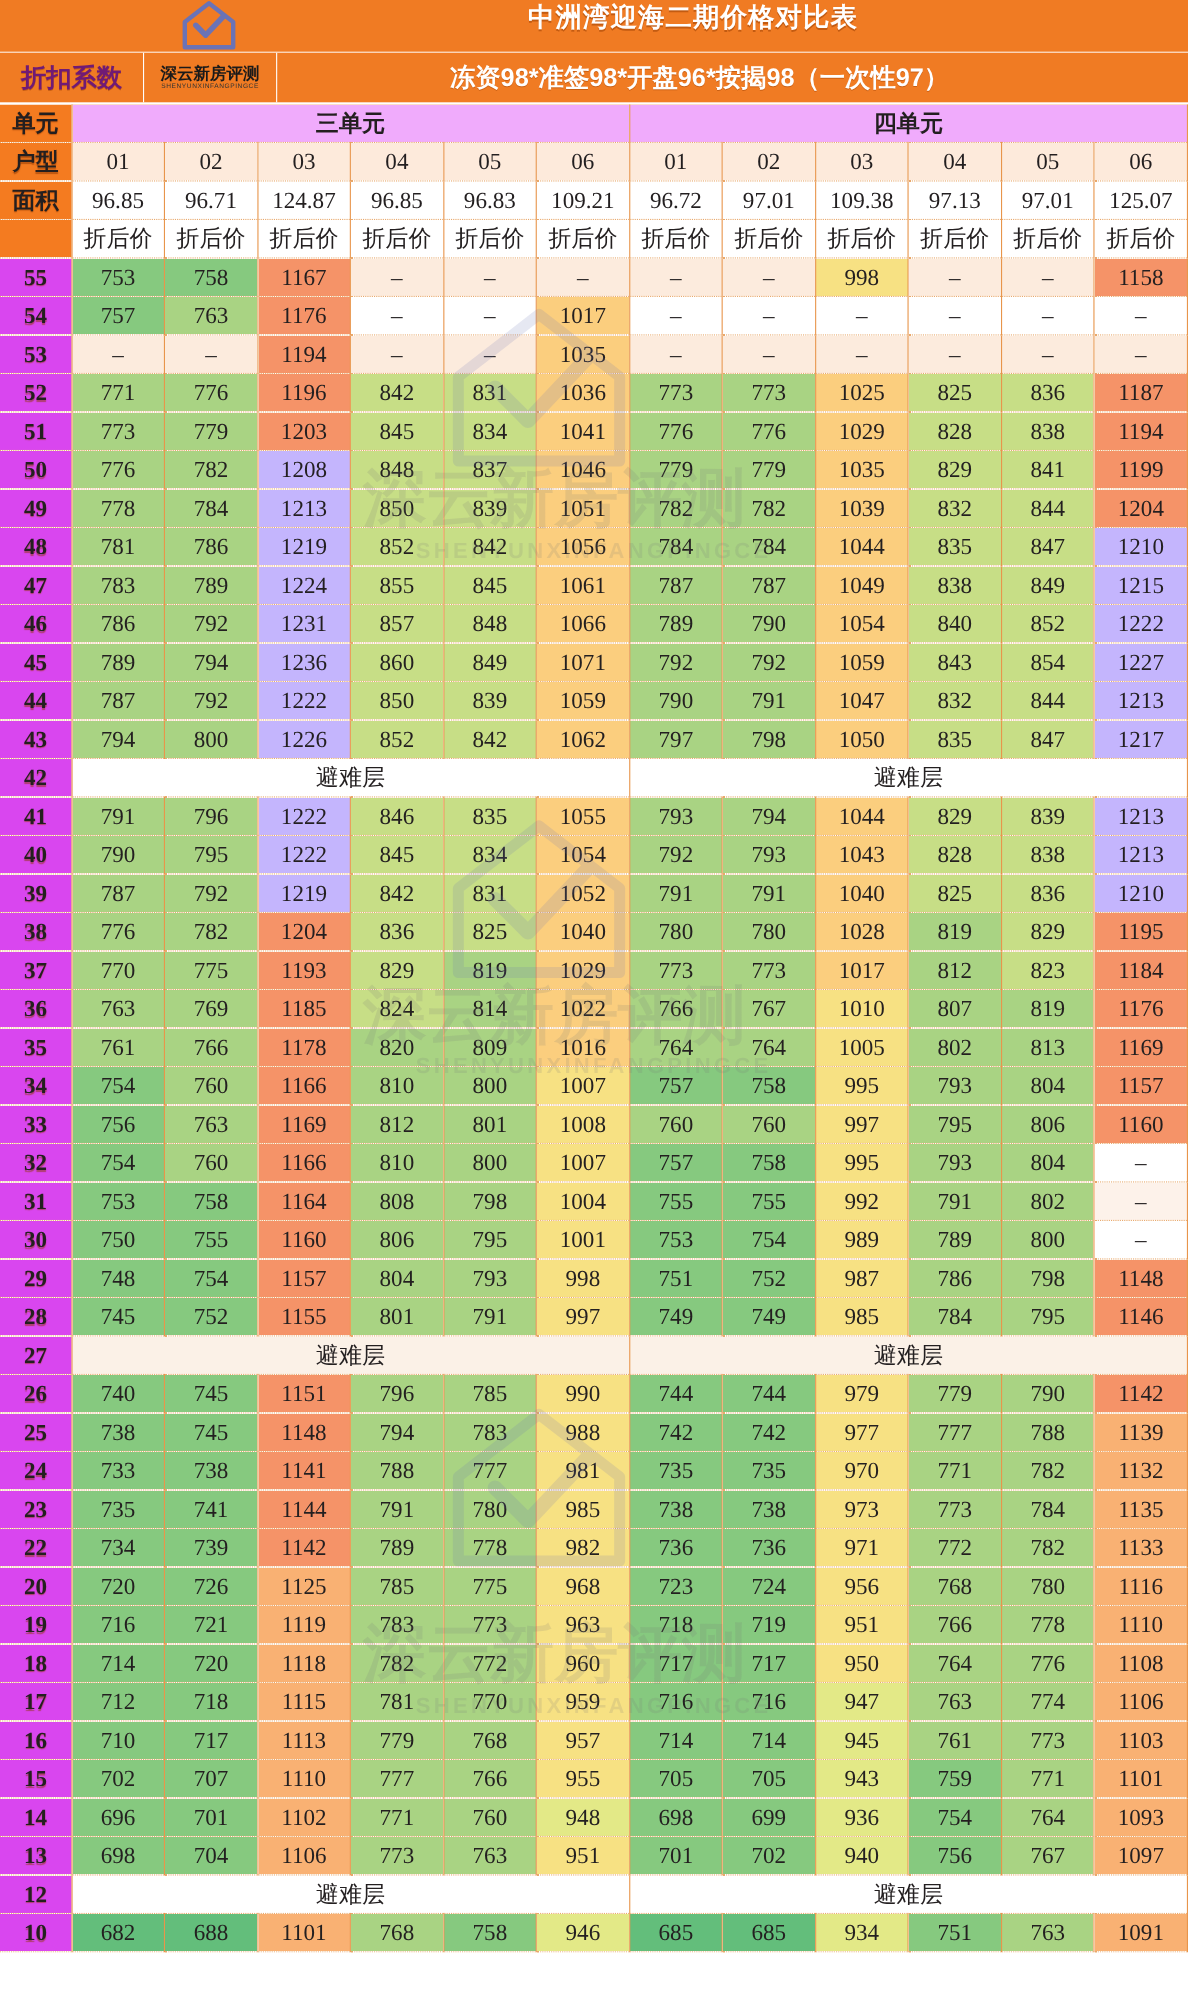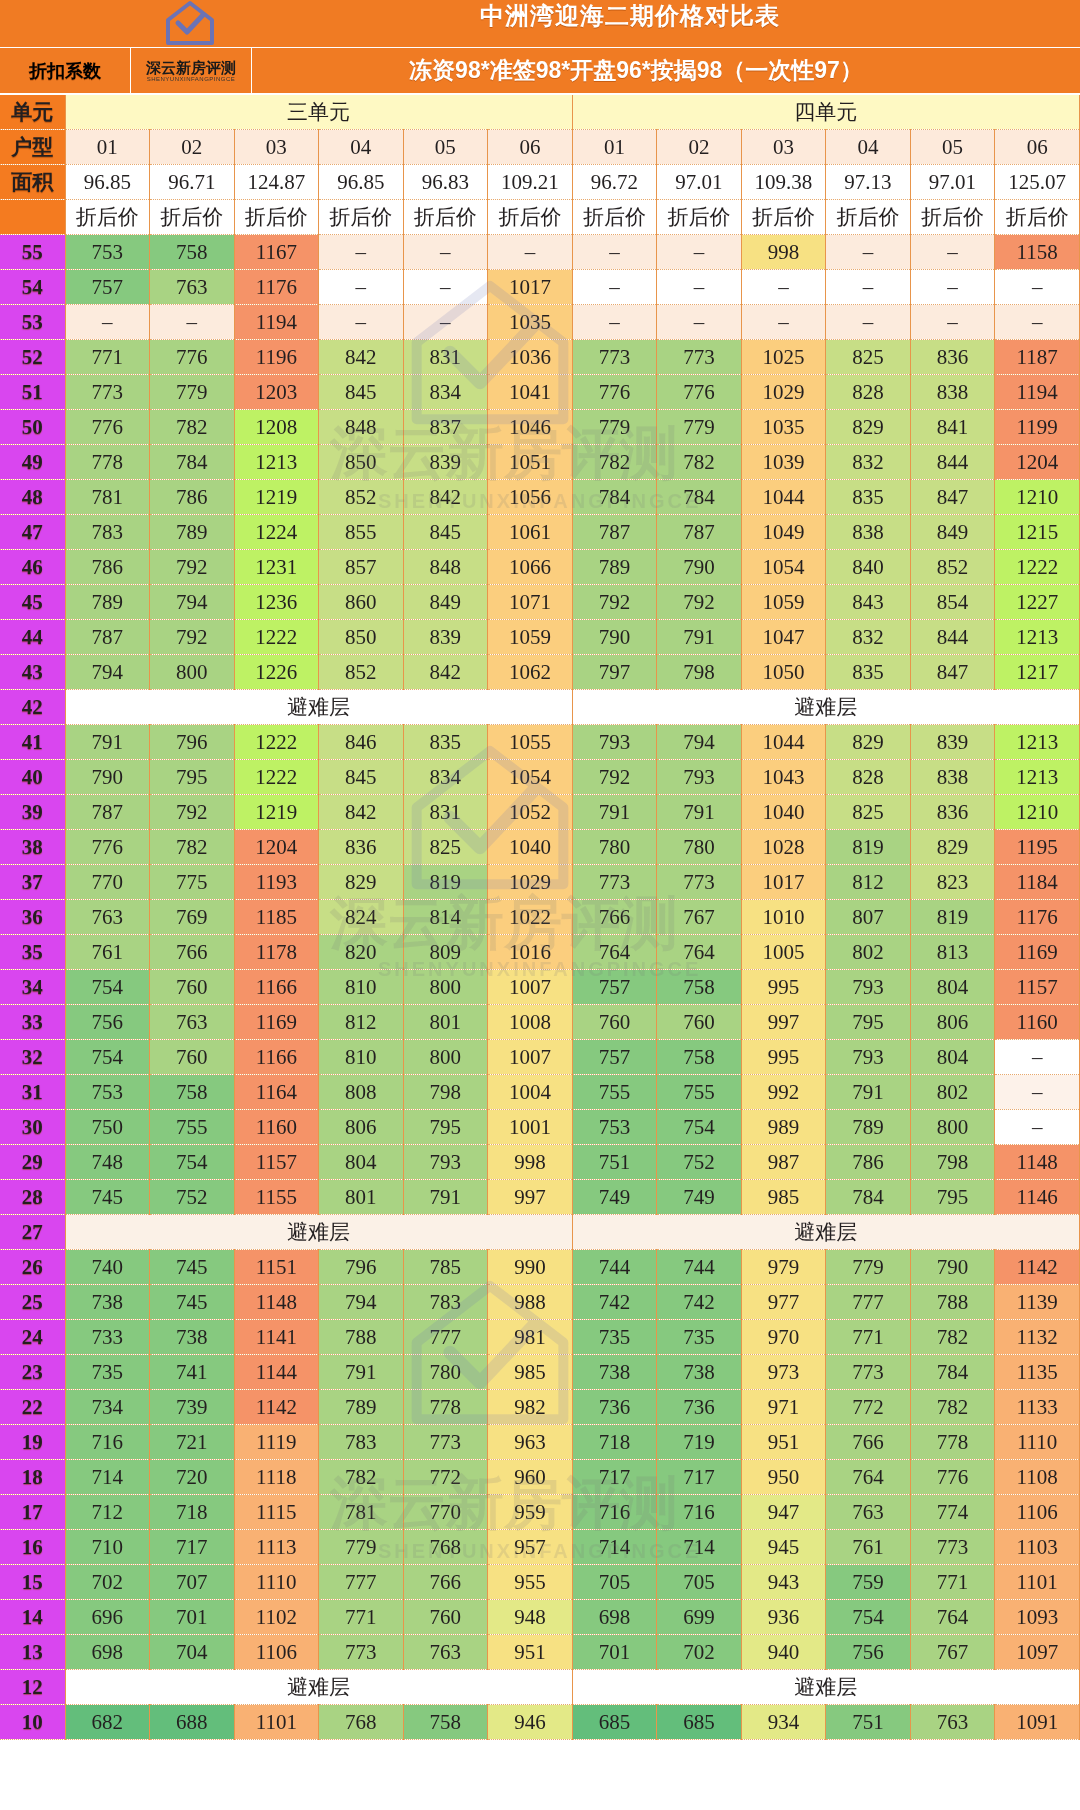--- a/index.html
+++ b/index.html
@@ -28,21 +28,21 @@
     padding-right:70px;
   }
   .house-svg{display:block;}
 
   .row2{
     display:flex;align-items:stretch;height:45px;
     background:#F07B23;border-bottom:2px solid #fff;
   }
   .row2 .r2-a{
     width:130px;flex:0 0 130px;display:flex;align-items:center;justify-content:center;
-    color:#000000;font-weight:bold;font-size:18px;
+    color:#701a75;font-weight:bold;font-size:23px;
     font-family:"Liberation Sans","DejaVu Sans",sans-serif;
     border-right:1px solid #fff;
     text-shadow:0 1px 0 rgba(150,60,0,.45);
   }
   .row2 .r2-b{
     width:120px;flex:0 0 120px;display:flex;flex-direction:column;
     align-items:center;justify-content:center;line-height:1;
     border-right:1px solid #fff;
   }
   .wm-cn{font-family:"Liberation Sans","DejaVu Sans",sans-serif;font-size:15px;font-weight:bold;color:#1a1a1a;}
@@ -78,23 +78,24 @@
   }
   td.hdr-lbl{
     background:#F47B20;color:#FFF3E2;font-weight:bold;font-size:21px;
     font-family:"Liberation Sans","DejaVu Sans",sans-serif;
     border-right:2px solid #fff;border-bottom:1px solid #fff;
     text-shadow:0 1px 1px rgba(140,55,0,.55);
   }
   td.hdr-blank{background:#F47B20;border-right:2px solid #fff;border-bottom:1px solid #fff;}
 
   td.unit{
-    background:#fef9c3;font-size:23px;color:#1a1a1a;
+    background:#f0abfc;font-size:23px;color:#1a1a1a;
     border-right:1px solid #444;border-bottom:1px solid #E8954B;
     font-family:"Liberation Serif","DejaVu Serif",serif;
+    font-weight:bold;
   }
   td.unit.last{border-right:1px solid #E8954B;}
   td.htype{background:#FDEADB;font-size:22px;height:36px;}
   td.area{background:#fff;font-size:22px;height:36px;border-bottom:1px dotted #D9A879;}
   td.disc{background:#fff;font-size:21px;height:33px;}
 
   td.refuge{
     font-size:21px;color:#1a1a1a;height:36px;
     border-right:1px solid #E8954B;
     font-family:"Liberation Sans","DejaVu Sans",sans-serif;
@@ -105,21 +106,21 @@
   
   .h1{background:#63BE7B;}
   .h2{background:#86C97F;}
   .h3{background:#A9D383;}
   .h4{background:#C7DE86;}
   .h5{background:#E3E987;}
   .h6{background:#F7E183;}
   .h7{background:#FBCE7E;}
   .h8{background:#F9B173;}
   .h9{background:#F59368;}
-  .h10{background:#bef264;}
+  .h10{background:#c4b5fd;}
   .hna{background:#FCEBDD;}
   .hwhite{background:#FFFFFF;}
   .hnapale{background:#FDF2EA;}
 
   
   .wm-big{
     position:absolute;pointer-events:none;
     font-family:"Liberation Sans","DejaVu Sans",sans-serif;
     color:rgba(120,120,120,.16);font-weight:bold;
     white-space:nowrap;
@@ -704,20 +705,35 @@
           <td class="h3">778</td>
           <td class="h6">982</td>
           <td class="h2">736</td>
           <td class="h2">736</td>
           <td class="h6">971</td>
           <td class="h3">772</td>
           <td class="h3">782</td>
           <td class="h8">1133</td>
         </tr>
         <tr>
+          <td class="floor">20</td>
+          <td class="h2">720</td>
+          <td class="h2">726</td>
+          <td class="h8">1125</td>
+          <td class="h3">785</td>
+          <td class="h3">775</td>
+          <td class="h6">968</td>
+          <td class="h2">723</td>
+          <td class="h2">724</td>
+          <td class="h6">956</td>
+          <td class="h3">768</td>
+          <td class="h3">780</td>
+          <td class="h8">1116</td>
+        </tr>
+        <tr>
           <td class="floor">19</td>
           <td class="h2">716</td>
           <td class="h2">721</td>
           <td class="h8">1119</td>
           <td class="h3">783</td>
           <td class="h3">773</td>
           <td class="h6">963</td>
           <td class="h2">718</td>
           <td class="h2">719</td>
           <td class="h6">951</td>

